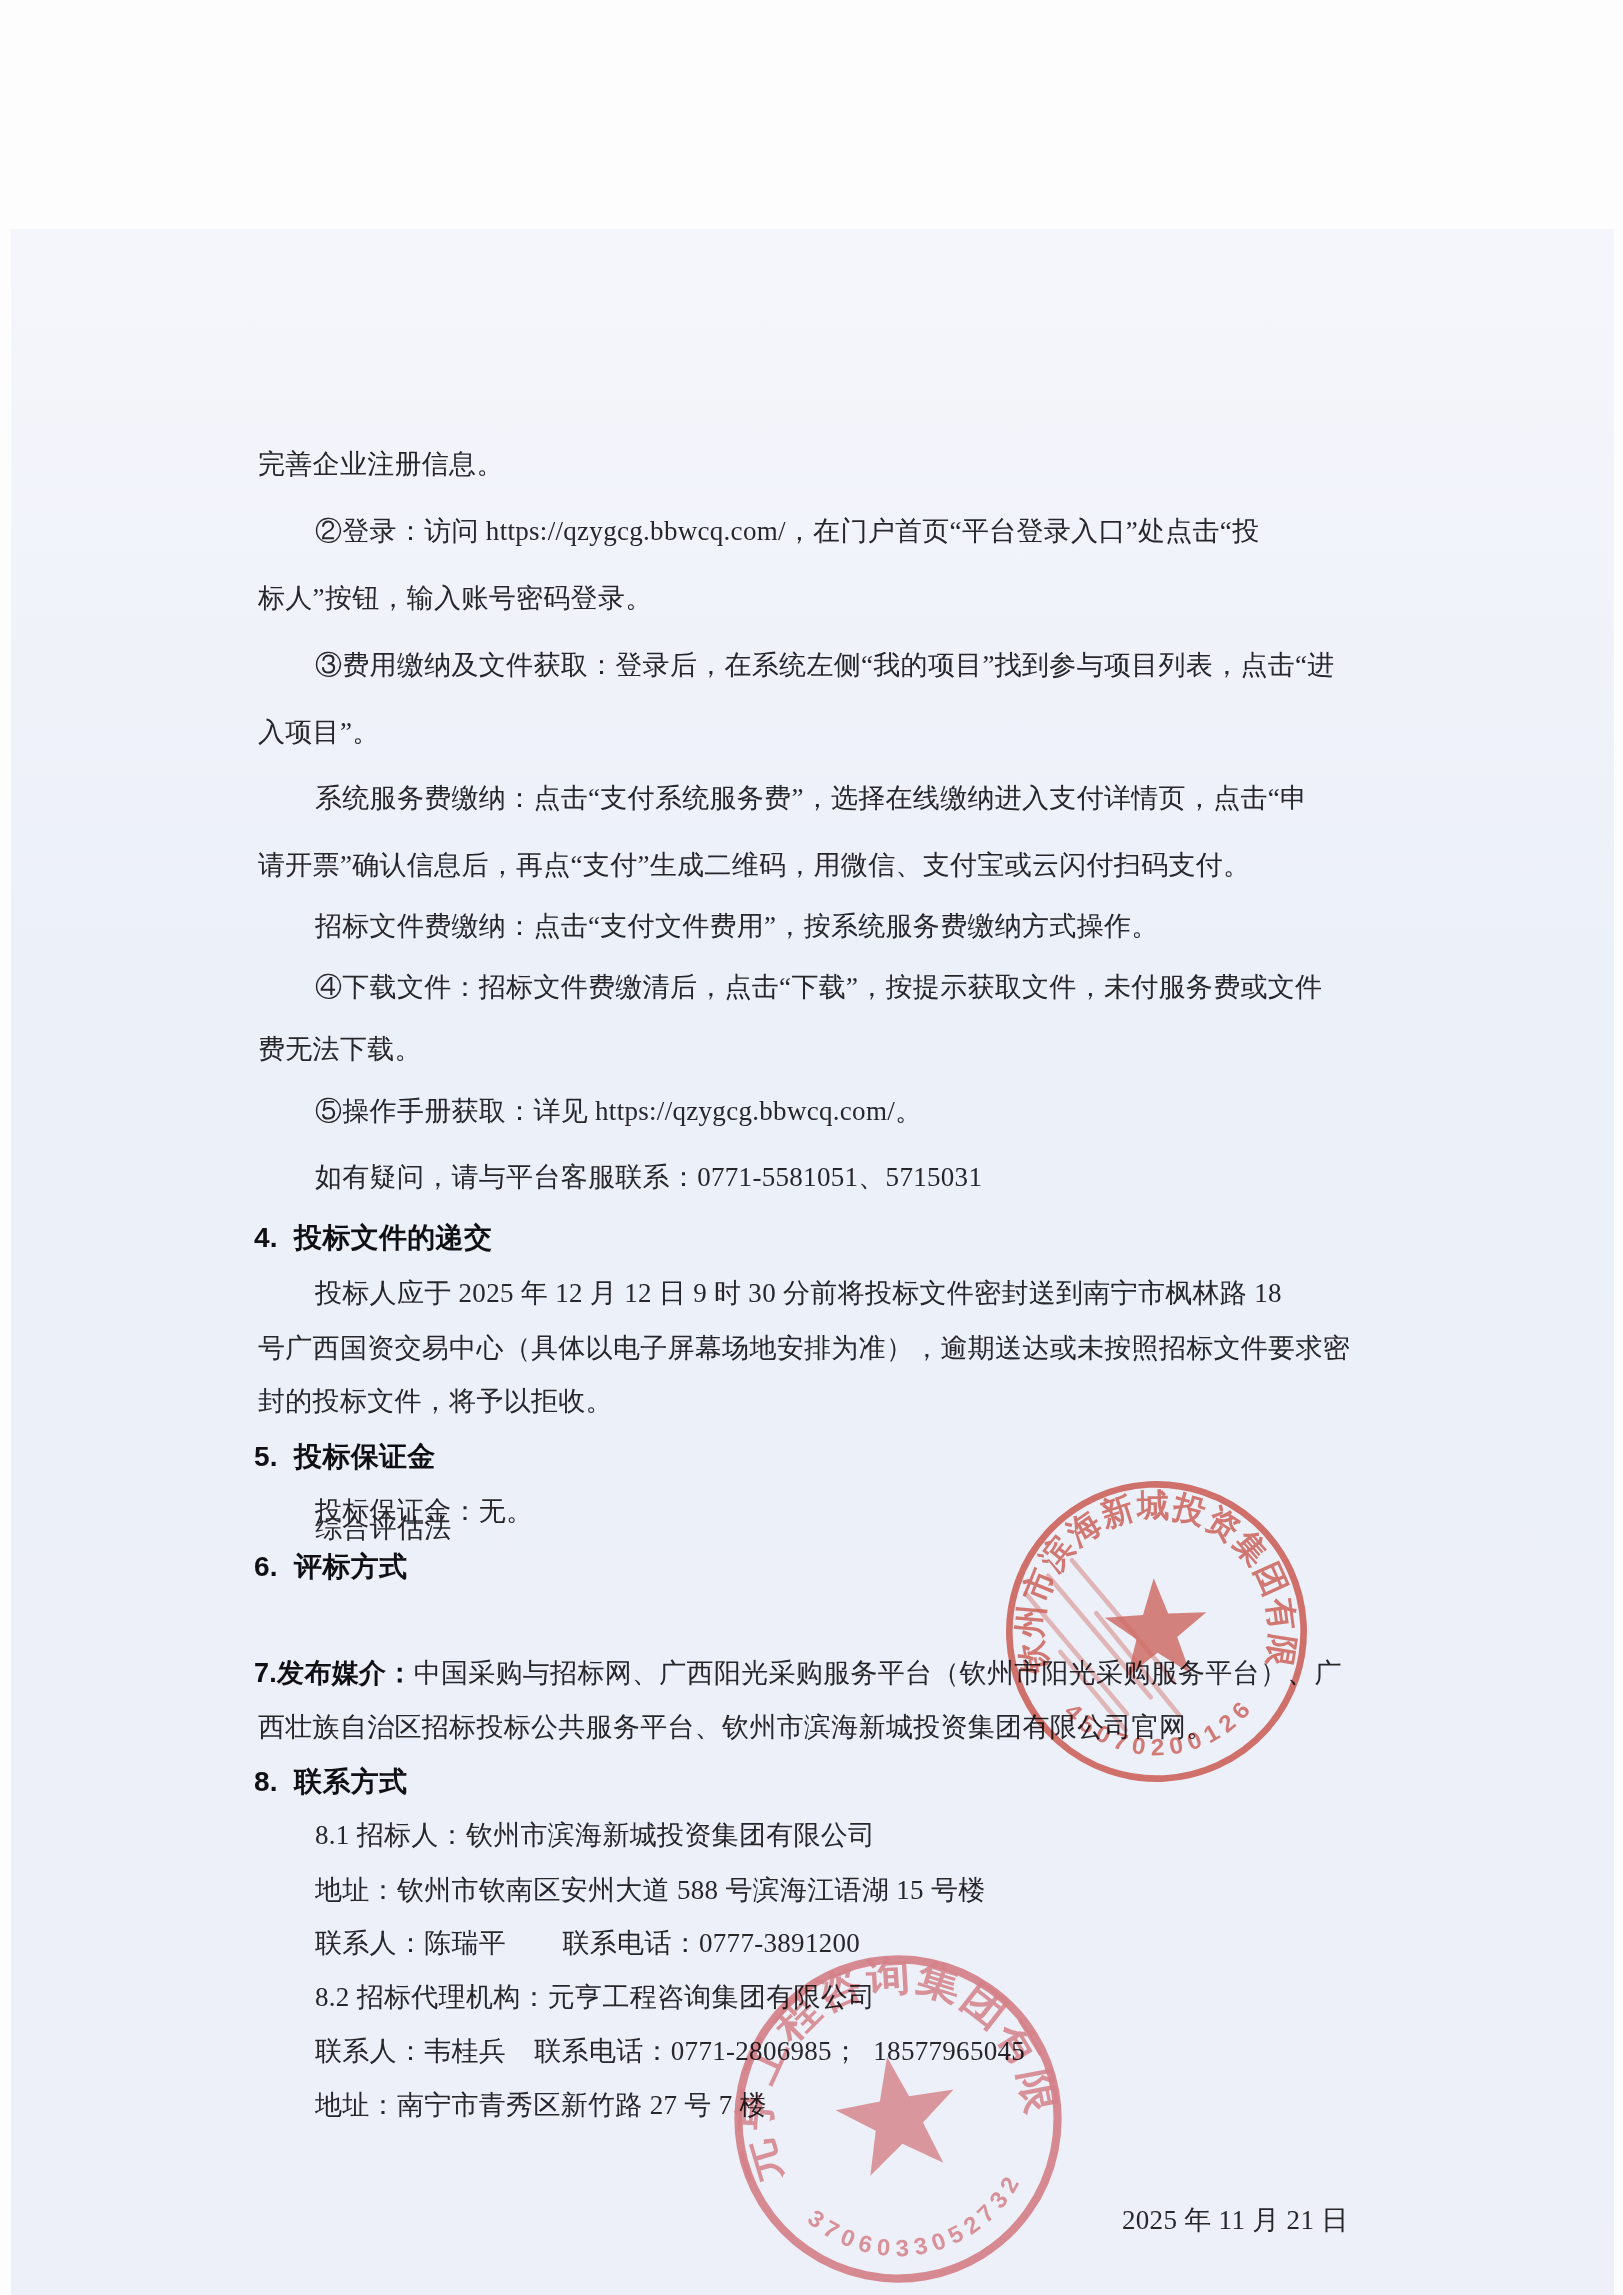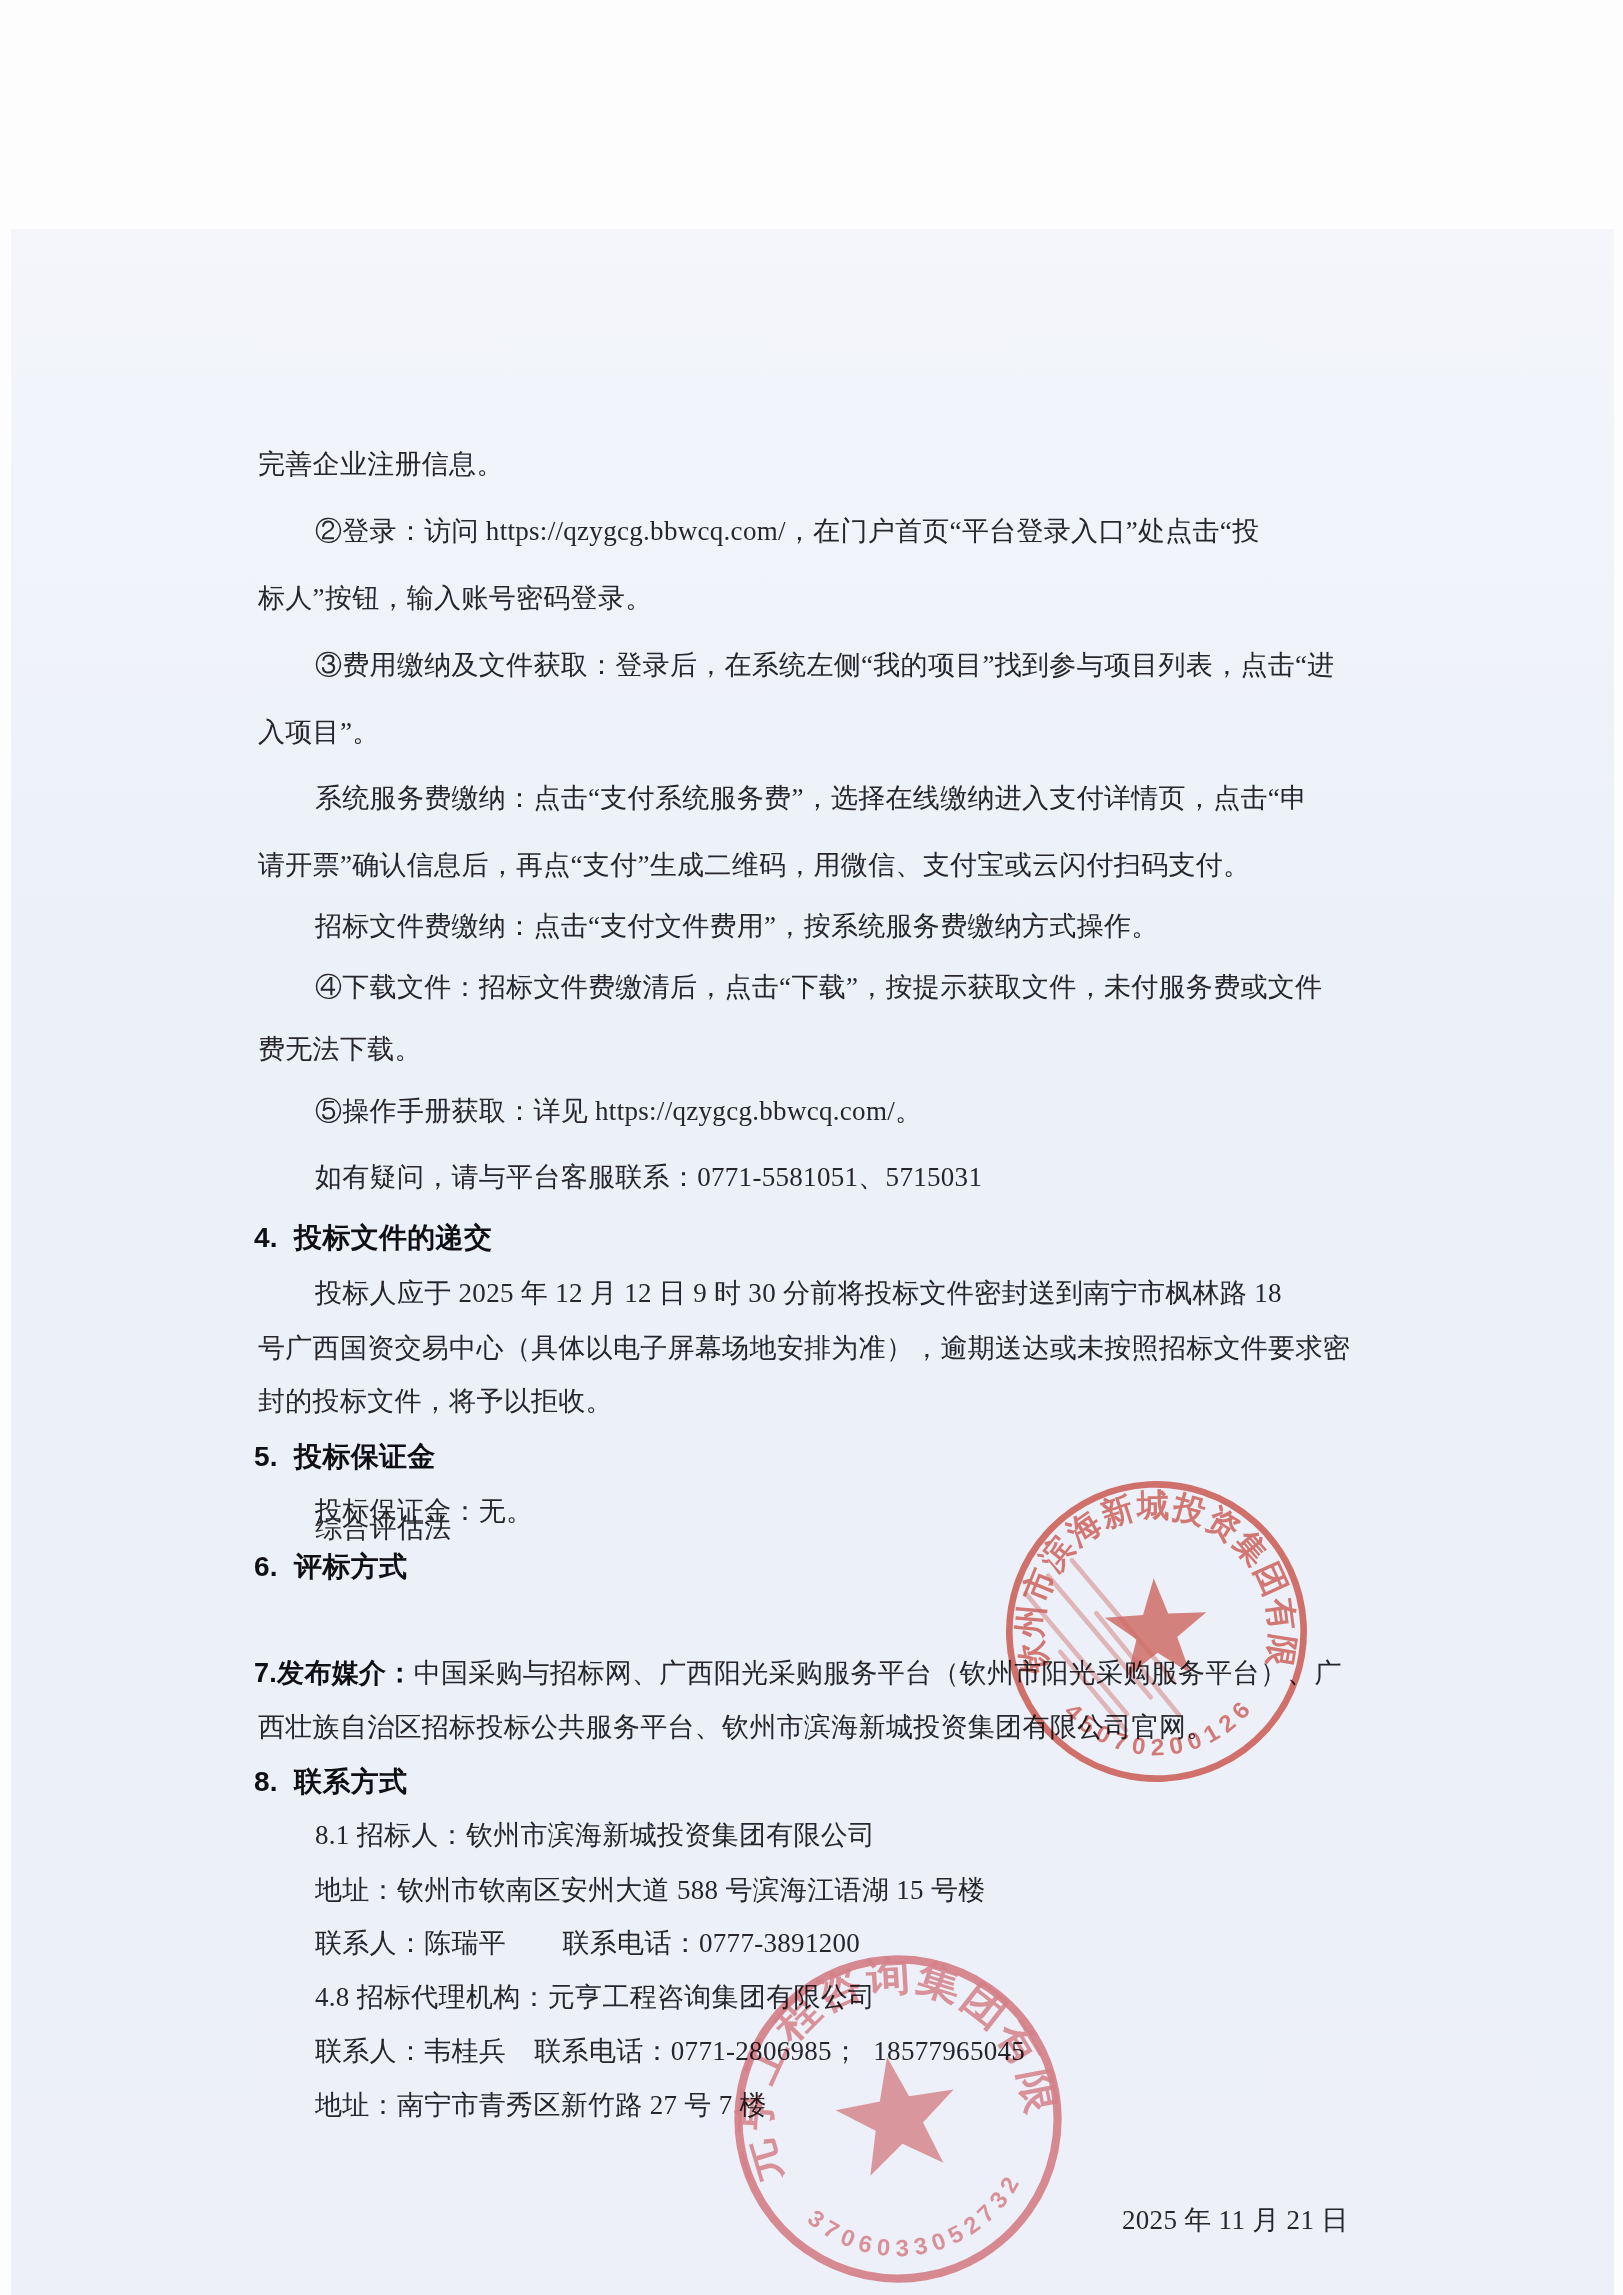--- a/index.html
+++ b/index.html
@@ -44,21 +44,21 @@
   <div class="ln h" style="top:1439px;"><b class="pre"></b><span>5.  投标保证金</span></div>
   <div class="ln ind" style="top:1494px;"><b class="pre"></b><span>投标保证金：无。</span></div>
   <div class="ln h" style="top:1549px;"><b class="pre"></b><span>6.  评标方式</span></div>
   <div class="ln ind" style="top:1511px;"><b class="pre"></b><span>综合评估法</span></div>
   <div class="ln" style="left:254px;top:1656px;"><b class="pre">7.发布媒介：</b><span>中国采购与招标网、广西阳光采购服务平台（钦州市阳光采购服务平台）、广</span></div>
   <div class="ln" style="top:1710px;"><b class="pre"></b><span>西壮族自治区招标投标公共服务平台、钦州市滨海新城投资集团有限公司官网。</span></div>
   <div class="ln h" style="top:1764px;"><b class="pre"></b><span>8.  联系方式</span></div>
   <div class="ln ind" style="top:1818px;"><b class="pre"></b><span>8.1 招标人：钦州市滨海新城投资集团有限公司</span></div>
   <div class="ln ind" style="top:1873px;"><b class="pre"></b><span>地址：钦州市钦南区安州大道 588 号滨海江语湖 15 号楼</span></div>
   <div class="ln ind" style="top:1926px;"><b class="pre"></b><span>联系人：陈瑞平        联系电话：0777-3891200</span></div>
-  <div class="ln ind" style="top:1980px;"><b class="pre"></b><span>4.8 招标代理机构：元亨工程咨询集团有限公司</span></div>
+  <div class="ln ind" style="top:1980px;"><b class="pre"></b><span>8.2 招标代理机构：元亨工程咨询集团有限公司</span></div>
   <div class="ln ind" style="top:2034px;"><b class="pre"></b><span>联系人：韦桂兵    联系电话：0771-2806985；  18577965045</span></div>
   <div class="ln ind" style="top:2088px;"><b class="pre"></b><span>地址：南宁市青秀区新竹路 27 号 7 楼</span></div>
   <div class="ln date" style="top:2203px;font-family:Liberation Serif, serif;"><b class="pre"></b><span>2025 年 11 月 21 日</span></div>
 
   <svg class="stamp" style="left:993px;top:1468px;" width="327" height="327" viewBox="-320 -320 640 640">
     <g transform="rotate(-3)">
       <circle class="ring" r="288" stroke-width="13" stroke="#d8564b"></circle>
       <g class="smudge" stroke="#d8564b">
         <path d="M -252 -88 L -66 158"></path>
         <path d="M -206 -120 L -18 128"></path>

